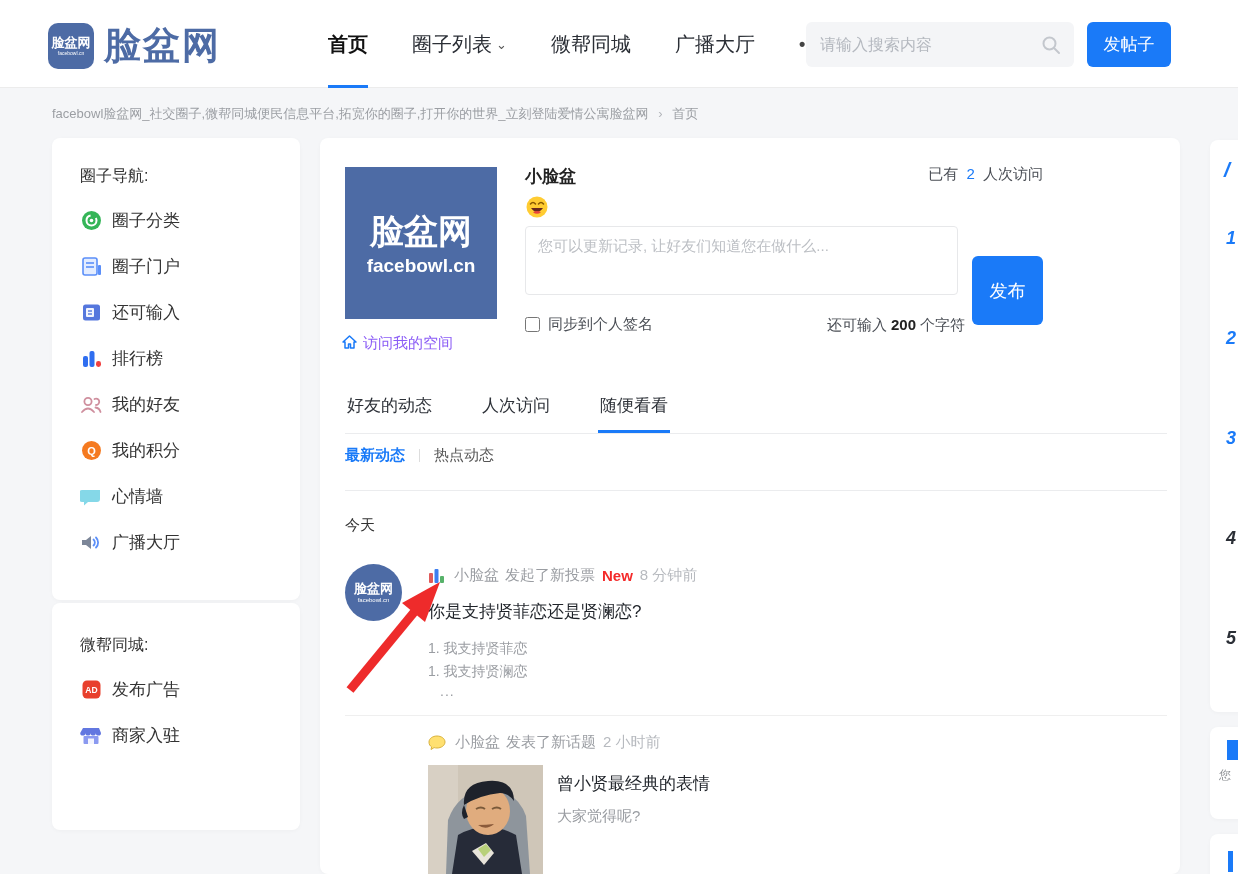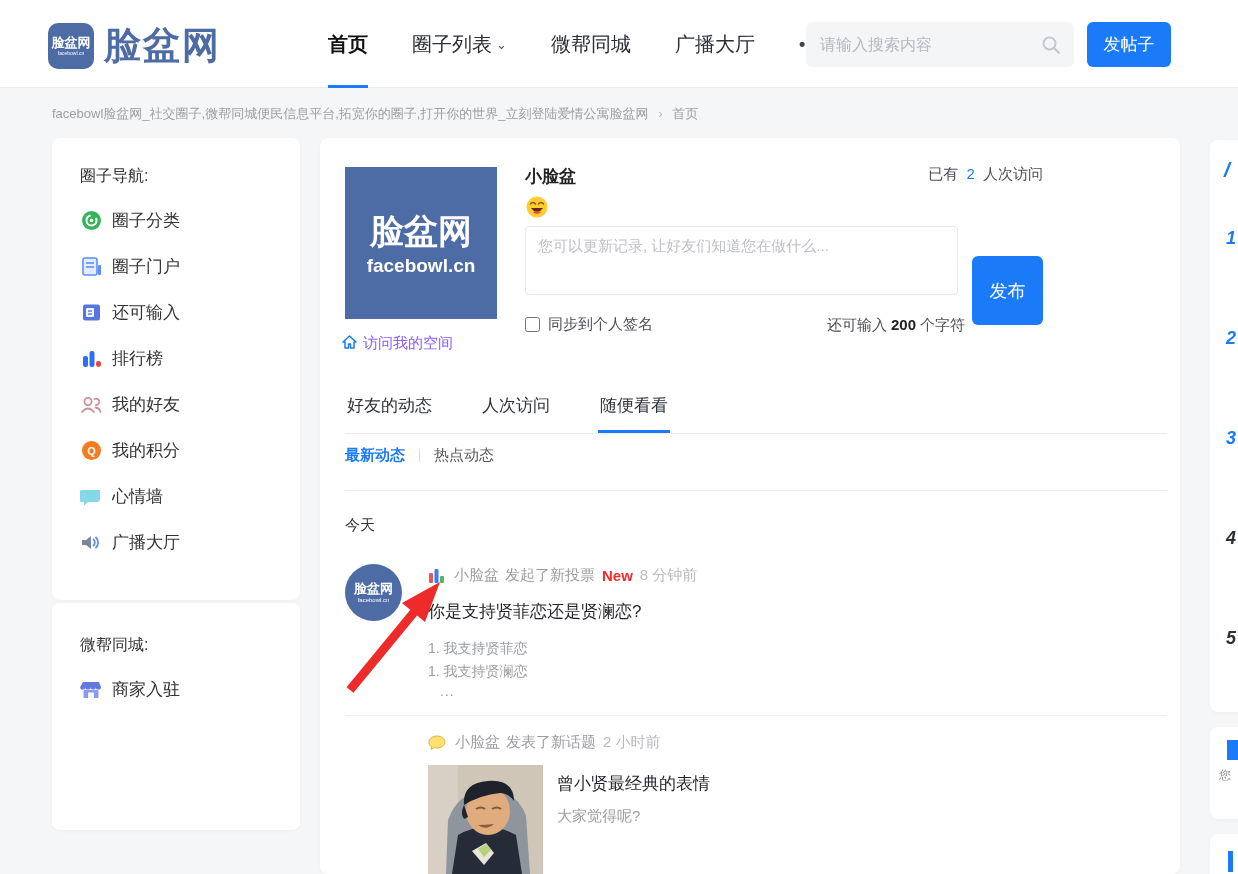--- a/index.html
+++ b/index.html
@@ -281,20 +281,29 @@
           <path d="M16 5.5 a7 7 0 0 1 0 10" fill="none" stroke="#5b8ff9" stroke-width="1.8" stroke-linecap="round"></path>
         </svg>
     </span>
     <span>广播大厅</span>
   </div>
 </div>
 
 <div class="card side2">
   <div class="side-title">微帮同城:</div>
 
+  <div class="side-item">
+    <span class="icn">
+      <svg width="21" height="21" viewBox="0 0 21 21">
+          <rect x="1.5" y="1.5" width="18" height="18" rx="4.5" fill="#e8402d"></rect>
+          <text x="10.5" y="14" text-anchor="middle" font-size="8.5" font-weight="bold" fill="#fff" font-family="sans-serif">AD</text>
+        </svg>
+    </span>
+    <span>发布广告</span>
+  </div>
 
   <div class="side-item">
     <span class="icn">
       <svg width="22" height="21" viewBox="0 0 22 21">
           <path d="M3 3 h16 l2 5 a2.6 2.6 0 0 1 -5.2 0 a2.6 2.6 0 0 1 -5.2 0 a2.6 2.6 0 0 1 -5.2 0 a2.6 2.6 0 0 1 -5.2 0 z" fill="#6277e0"></path>
           <rect x="3.5" y="11" width="15" height="8" rx="1" fill="#8b9af0"></rect>
           <rect x="8" y="13.5" width="6" height="5.5" fill="#fff" opacity="0.9"></rect>
         </svg>
     </span>
     <span>商家入驻</span>

